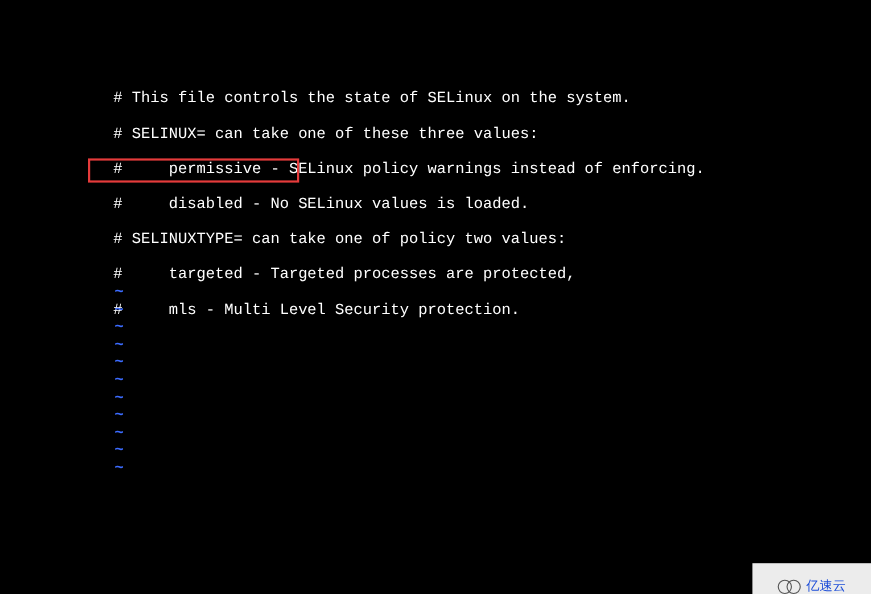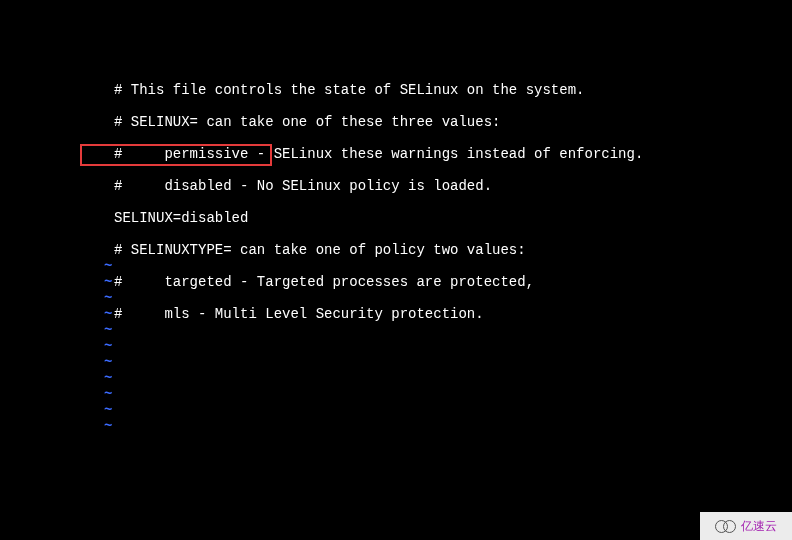--- a/index.html
+++ b/index.html
@@ -9,21 +9,21 @@
     background: #000000;
     overflow: hidden;
     font-family: "Courier New", Courier, monospace;
     font-size: 14px;
     line-height: 16px;
     color: #ffffff;
   }
   .terminal {
     position: absolute;
     top: 66px;
-    left: 114px;
+    left: 103px;
     white-space: pre;
   }
   .line { display: block; }
   .hlbox {
     position: absolute;
     border: 2px solid #e53b3b;
     pointer-events: none;
   }
   .tilde-col {
     position: absolute;
@@ -34,30 +34,30 @@
     color: #3b6bff;
     font-weight: bold;
     display: block;
     height: 16px;
     line-height: 16px;
   }
   .watermark {
     position: absolute;
     right: 0;
     bottom: 0;
-    width: 92px;
+    width: 108px;
     height: 28px;
     background: #ececec;
     display: flex;
-    align-items: center;
+    align-items: flex-end;
     justify-content: center;
     gap: 4px;
     font-family: Arial, sans-serif;
     font-size: 12px;
-    color: #a21caf;
+    color: #1d4ed8;
   }
   .wm-icon {
     width: 22px;
     height: 14px;
     position: relative;
   }
   .wm-icon::before, .wm-icon::after {
     content: '';
     position: absolute;
     border: 1.6px solid #555;
@@ -68,23 +68,22 @@
   }
   .wm-icon::before { left: 0; }
   .wm-icon::after { left: 8px; }
 </style>
 </head>
 <body>
 
 <div class="terminal">
 <span class="line"># This file controls the state of SELinux on the system.</span>
 <span class="line"># SELINUX= can take one of these three values:</span>
-<span class="line">#     permissive - SELinux these warnings instead of enforcing.</span>
-<span class="line">#     disabled - No SELinux policy is loaded.</span>
-<span class="line">SELINUX=disabled</span>
+<span class="line">#     permissive - SELinux policy warnings instead of enforcing.</span>
+<span class="line">#     disabled - No SELinux values is loaded.</span>
 <span class="line"># SELINUXTYPE= can take one of policy two values:</span>
 <span class="line">#     targeted - Targeted processes are protected,</span>
 <span class="line">#     mls - Multi Level Security protection.</span>
 </div>
 
 <div class="hlbox" style="top:144px;left:80px;width:192px;height:22px;"></div>
 
 <div class="tilde-col">
   <span class="tilde">~</span>
   <span class="tilde">~</span>

